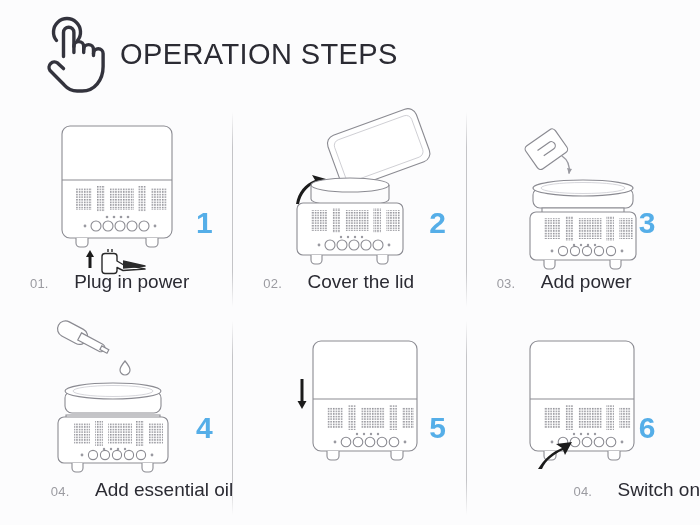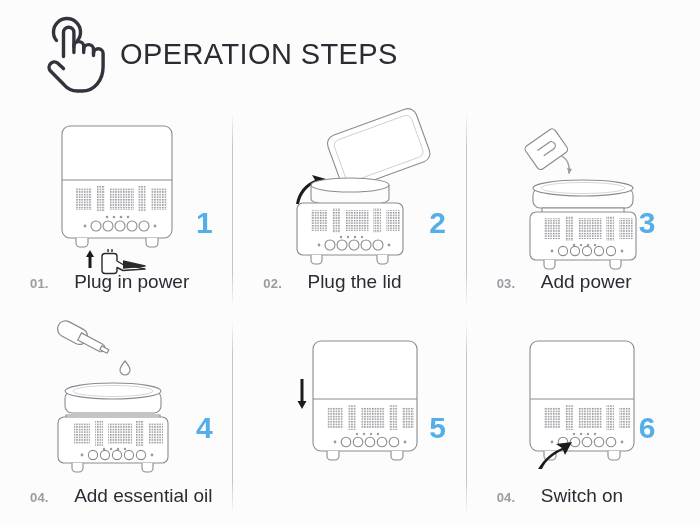--- a/index.html
+++ b/index.html
@@ -48,24 +48,24 @@
   .stepnum{
     position:absolute;
     font-size:30px;font-weight:700;color:#55aee8;
     line-height:1;
   }
   .caption{
     position:absolute;left:0;right:0;bottom:24px;
     text-align:left;padding-left:30px;
     white-space:nowrap;
   }
-  .cap-idx{font-size:13px;color:#9b9ba1;letter-spacing:.2px;font-weight:bold;}
+  .cap-idx{font-size:13px;color:#9b9ba1;letter-spacing:.2px;}
   .cap-label{font-size:19px;color:#2b2b33;margin-left:21px;}
   
-  .row2 .caption{bottom:18px;}
+  .row2 .caption{bottom:24px;text-align:right;}
 </style>
 </head>
 <body>
 
 <div class="header">
   <svg class="hand-icon" viewBox="0 0 72 88">
     <g fill="none" stroke="#33333d" stroke-width="3.4" stroke-linecap="round" stroke-linejoin="round">
       <path d="M18.5 30.5a13.5 13.5 0 1 1 21 0"></path>
       <path d="M25.5 46.5V22.5a5.2 5.2 0 0 1 10.4 0v20"></path>
       <path d="M35.9 36.5a4.9 4.9 0 0 1 9.8 0v6"></path>
@@ -193,21 +193,21 @@
         </g>
         <g fill="#9a9aa1">
             <circle cx="64" cy="137" r="1.4"></circle>
             <circle cx="134" cy="137" r="1.4"></circle>
           </g>
       </svg>
     </div>
     <div class="stepnum" style="left:196px;top:100px">2</div>
     <div class="caption">
       <span class="cap-idx">02.</span>
-      <span class="cap-label">Plug the lid</span>
+      <span class="cap-label">Cover the lid</span>
     </div>
   </div>
 
   <div class="cell">
     <div class="art">
       <svg width="190" height="165" viewBox="0 0 190 165">
 
         <g transform="rotate(-35 60 40)">
           <path d="M44 26h28a4 4 0 0 1 4 4v20a4 4 0 0 1-4 4H44a4 4 0 0 1-4-4V30a4 4 0 0 1 4-4z" fill="#fff" stroke="#8b8b92" stroke-width="1.2"></path>
           <path d="M50 36h14a4 4 0 0 1 0 8H52" fill="none" stroke="#8b8b92" stroke-width="1.2"></path>

